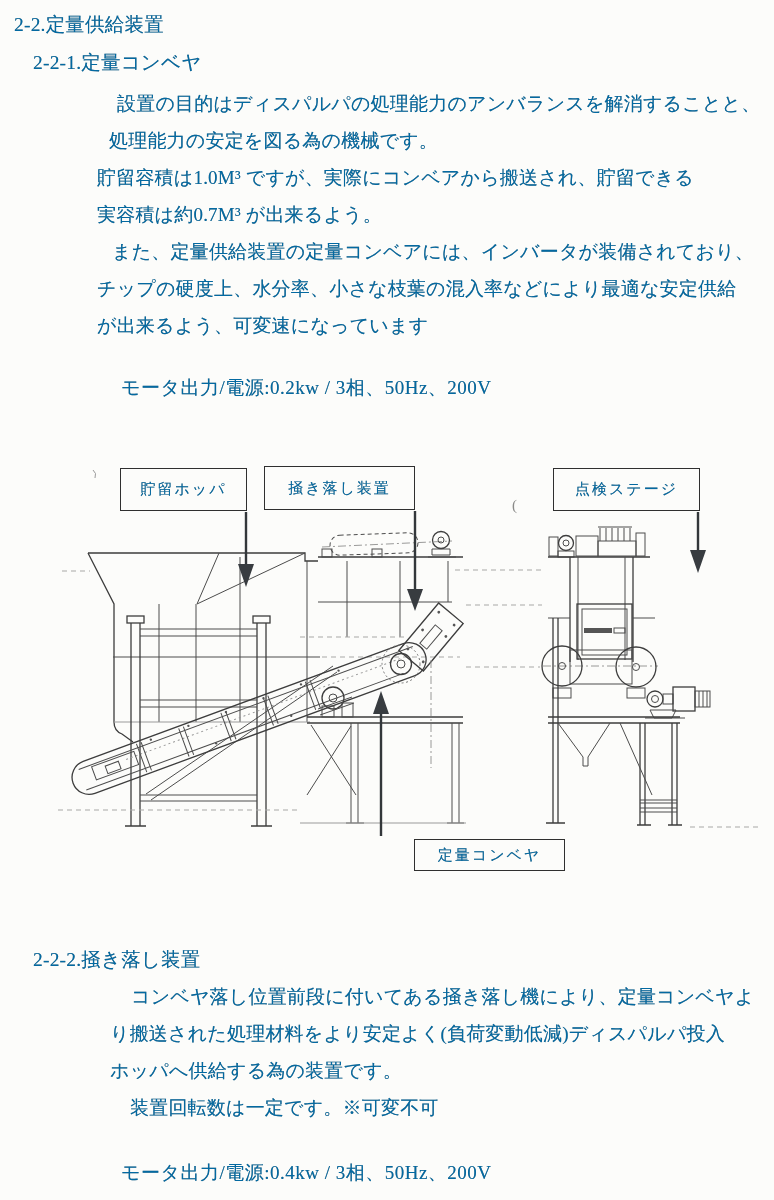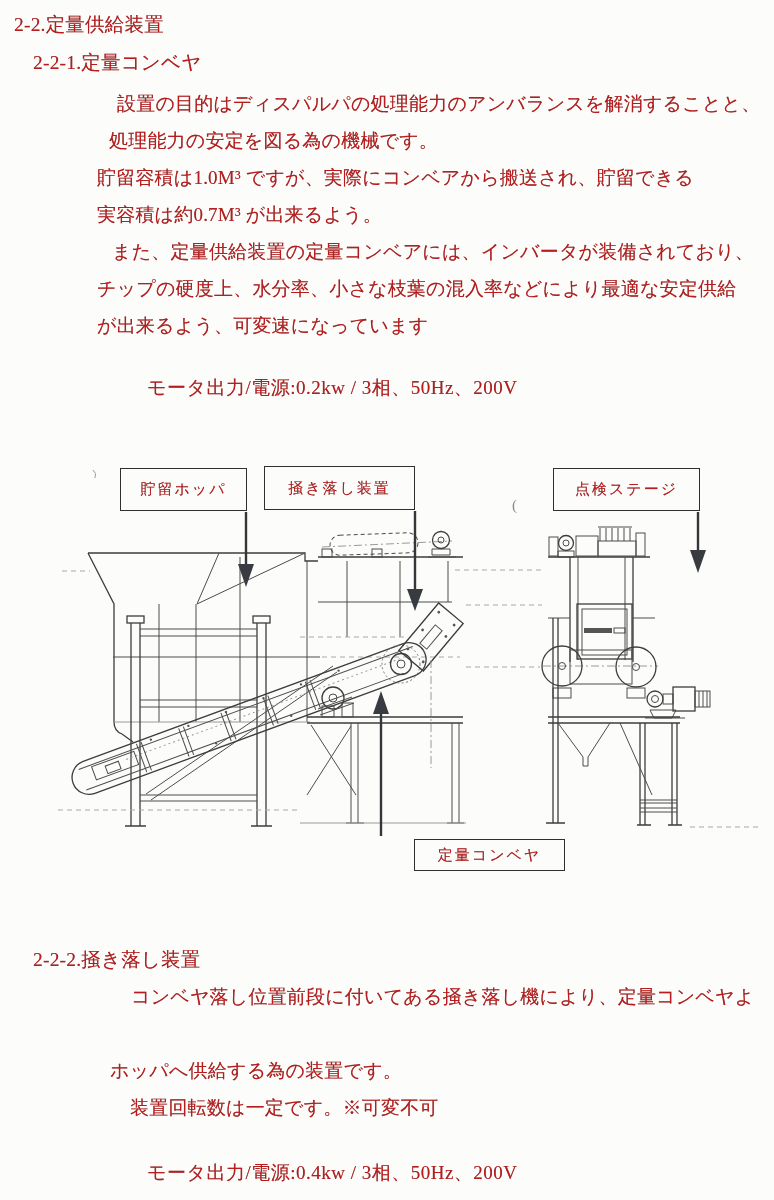--- a/index.html
+++ b/index.html
@@ -1,27 +1,27 @@
 <!DOCTYPE html>
 <html><head>
 <meta charset="utf-8">
 <style>
   html,body{margin:0;padding:0;background:#e8e8e6;}
   .page{
     position:relative;width:774px;height:1200px;margin:0 auto;
     background:#fcfcfa;overflow:hidden;
     font-family:"Liberation Serif","DejaVu Serif",serif;
-    color:#b91c1c;
+    color:#0369a1;
   }
   .t{
     position:absolute;font-size:19px;line-height:24px;white-space:pre;
     letter-spacing:0.2px;text-shadow:0 0 0.5px rgba(45,45,45,0.45);
   }
   .h{font-size:19.5px;}
-  .spec{letter-spacing:0.5px;margin-left:26px;}
+  .spec{letter-spacing:0.5px;}
   .lblbox{
     position:absolute;border:1.8px solid #2f2f2f;background:rgba(252,252,250,0.0);
     display:flex;align-items:center;justify-content:center;
     font-size:15px;letter-spacing:2px;text-shadow:0 0 0.5px rgba(45,45,45,0.45);
     box-sizing:border-box;
   }
   svg{position:absolute;left:0;top:0;}
   .ln{stroke:#4c4c4c;fill:none;stroke-width:1;}
   .ln2{stroke:#3d3d3d;fill:none;stroke-width:1.3;}
   .lt{stroke:#9a9a9a;fill:none;stroke-width:1;}
@@ -236,17 +236,18 @@
     </g>
   </svg>
 
   <div class="lblbox" style="left:120px;top:468px;width:127px;height:43px;">貯留ホッパ</div>
   <div class="lblbox" style="left:264px;top:466px;width:151px;height:44px;">掻き落し装置</div>
   <div class="lblbox" style="left:553px;top:468px;width:147px;height:43px;">点検ステージ</div>
   <div class="lblbox" style="left:382px;top:839px;width:151px;height:32px;margin-left:32px;">定量コンベヤ</div>
 
   <div class="t h" style="left:33px;top:948px;">2-2-2.掻き落し装置</div>
   <div class="t" style="left:131px;top:985px;">コンベヤ落し位置前段に付いてある掻き落し機により、定量コンベヤよ</div>
+  <div class="t" style="left:110px;top:1022px;">り搬送された処理材料をより安定よく(負荷変動低減)ディスパルパ投入</div>
   <div class="t" style="left:110px;top:1059px;">ホッパへ供給する為の装置です。</div>
   <div class="t" style="left:130px;top:1096px;">装置回転数は一定です。※可変不可</div>
   <div class="t spec" style="left:121px;top:1161px;">モータ出力/電源:0.4kw / 3相、50Hz、200V</div>
 
 </div>
 
 </body></html>

